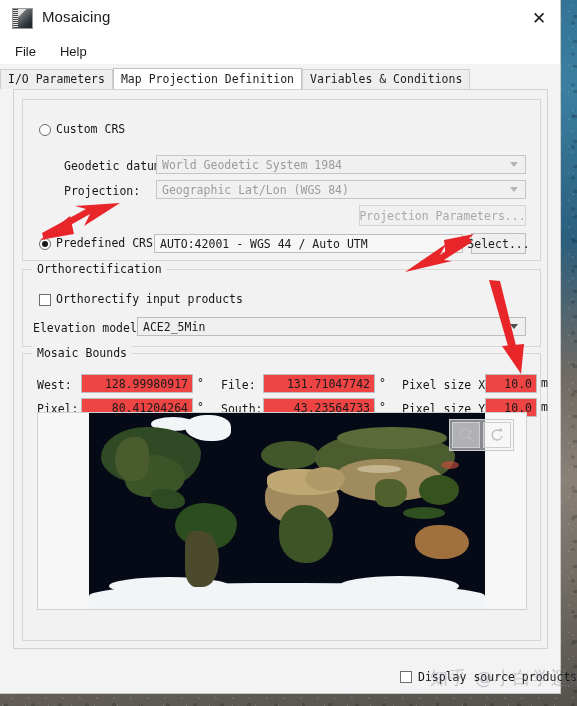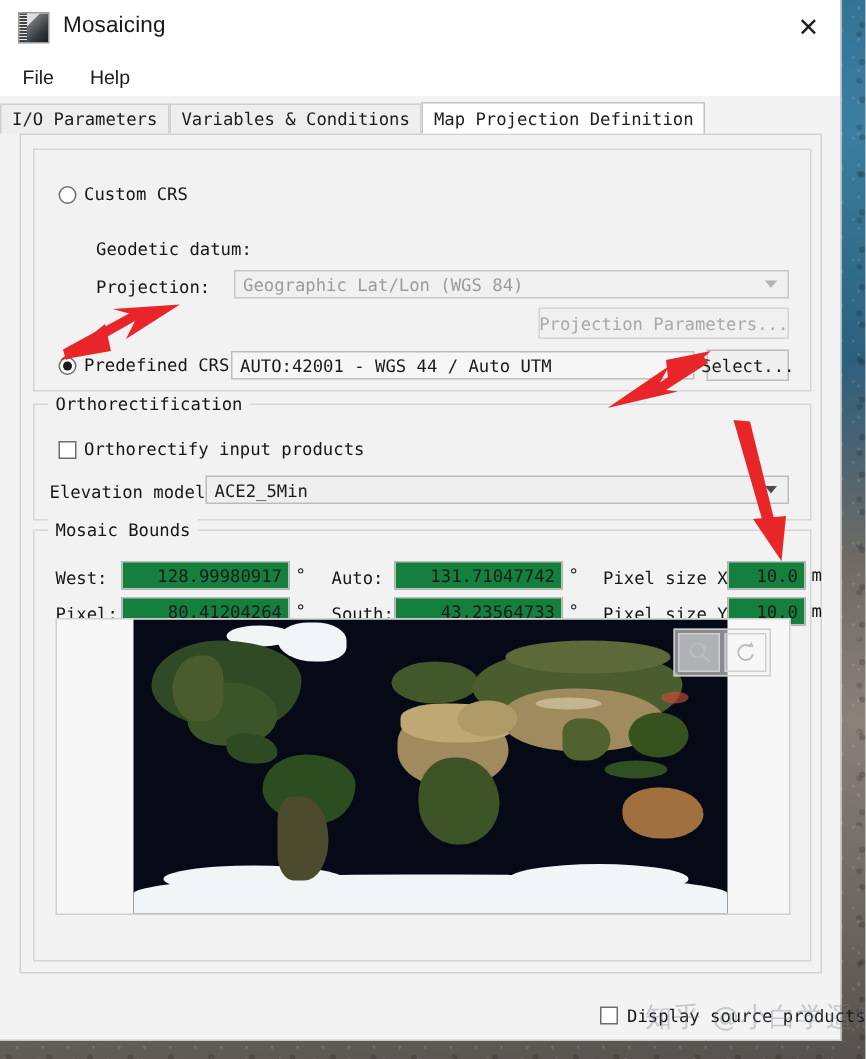--- a/index.html
+++ b/index.html
@@ -264,21 +264,21 @@
     color: #1c1c1c;
     cursor: pointer;
     white-space: nowrap;
   }
   .btn.disabled { color: #a9a9a9; border-color: #d4d4d4; background: #f0f0f0; cursor: default; }
 
   
   .field {
     position: absolute;
     height: 19px;
-    background: #15803d;
+    background: #ef4444;
     border: 1px solid #bdbdbd;
     box-sizing: border-box;
     display: flex;
     align-items: center;
     justify-content: flex-end;
     padding-right: 4px;
     font-size: 11.5px;
     color: #1a1a1a;
     cursor: text;
   }
@@ -396,32 +396,36 @@
       <div class="close-btn">✕</div>
     </div>
 
     <div class="menubar">
       <div class="menu-item">File</div>
       <div class="menu-item">Help</div>
     </div>
 
     <div class="tabstrip">
       <div class="tab">I/O Parameters</div>
+      <div class="tab selected">Map Projection Definition</div>
       <div class="tab">Variables &amp; Conditions</div>
-      <div class="tab selected">Map Projection Definition</div>
     </div>
 
     <div class="content">
 
       <div class="group" id="grp-crs">
 
         <div class="radio" style="left:16px; top:24px;"></div>
         <div class="lbl" style="left:33px; top:22px;">Custom CRS</div>
 
         <div class="lbl" style="left:41px; top:59px;">Geodetic datum:</div>
+        <div class="combo disabled" style="left:133px; top:55px; width:370px;">
+          <span class="val">World Geodetic System 1984</span>
+          <span class="arrow"></span>
+        </div>
 
         <div class="lbl" style="left:41px; top:84px;">Projection:</div>
         <div class="combo disabled" style="left:133px; top:80px; width:370px;">
           <span class="val">Geographic Lat/Lon (WGS 84)</span>
           <span class="arrow"></span>
         </div>
 
         <div class="btn disabled" style="left:336px; top:105px; width:167px;">Projection Parameters...</div>
 
         <div class="radio on" style="left:16px; top:138px;"></div>
@@ -447,21 +451,21 @@
 
       <div class="group" id="grp-bounds">
         <div class="group-title">Mosaic Bounds</div>
 
         <div class="lbl" style="left:14px; top:24px;">West:</div>
         <div class="field" style="left:58px; top:20px; width:112px;">
           <span>128.99980917</span>
         </div>
         <div class="lbl" style="left:174px; top:22px;">°</div>
 
-        <div class="lbl" style="left:198px; top:24px;">Auto:</div>
+        <div class="lbl" style="left:198px; top:24px;">File:</div>
         <div class="field" style="left:240px; top:20px; width:112px;">
           <span>131.71047742</span>
         </div>
         <div class="lbl" style="left:356px; top:22px;">°</div>
 
         <div class="lbl" style="left:379px; top:24px;">Pixel size X:</div>
         <div class="field" style="left:462px; top:20px; width:52px;">
           <span>10.0</span>
         </div>
         <div class="lbl" style="left:518px; top:22px;">m</div>

